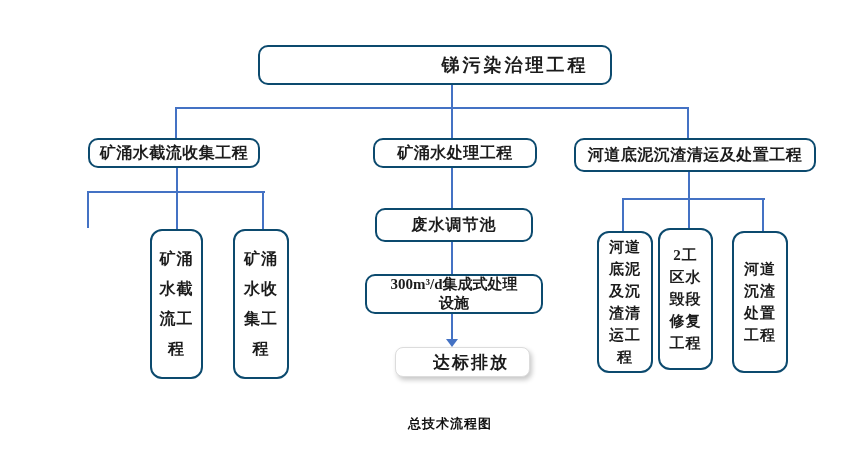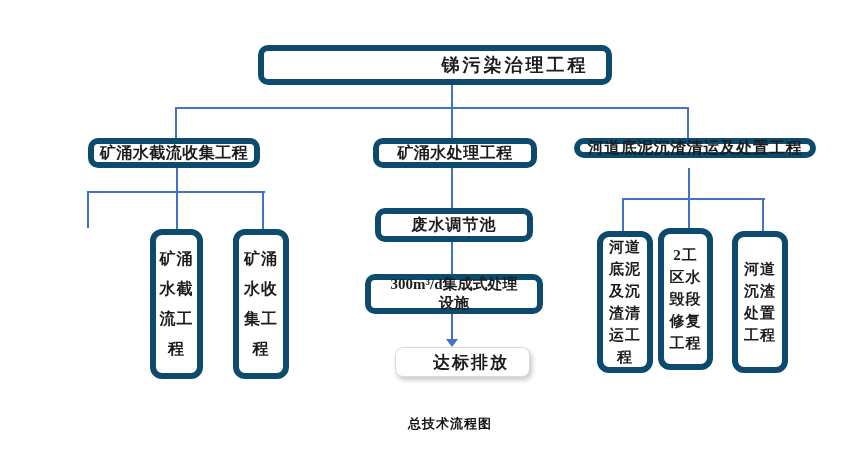--- a/index.html
+++ b/index.html
@@ -7,21 +7,21 @@
     position:relative;
     width:865px;height:466px;
     background:#ffffff;
     font-family:"Liberation Serif","DejaVu Serif",serif;
     overflow:hidden;
   }
   .box{
     position:absolute;
     box-sizing:border-box;
     background:#ffffff;
-    border:6px solid #0c4a6e;
+    border:2px solid #0c4a6e;
     border-radius:10px;
     display:flex;
     align-items:center;
     justify-content:center;
     font-weight:bold;
     color:#1c1c1c;
     text-align:center;
   }
   .root{
     font-size:18px;
@@ -89,21 +89,21 @@
 
   <div class="line" style="left:688px;top:168px;width:2px;height:63px;"></div>
   <div class="line" style="left:622px;top:198px;width:143px;height:2px;"></div>
   <div class="line" style="left:622px;top:198px;width:2px;height:33px;"></div>
   <div class="line" style="left:762px;top:198px;width:2px;height:33px;"></div>
 
   <div class="box root" style="left:258px;top:45px;width:354px;height:40px;">锑污染治理工程</div>
 
   <div class="box hdr" style="left:88px;top:138px;width:172px;height:30px;">矿涌水截流收集工程</div>
   <div class="box hdr" style="left:373px;top:138px;width:164px;height:30px;">矿涌水处理工程</div>
-  <div class="box hdr" style="left:574px;top:138px;width:242px;height:20px;">河道底泥沉渣清运及处置工程</div>
+  <div class="box hdr" style="left:574px;top:138px;width:242px;height:34px;">河道底泥沉渣清运及处置工程</div>
 
   <div class="box vbox vl" style="left:150px;top:229px;width:53px;height:150px;">矿涌
 水截
 流工
 程</div>
   <div class="box vbox vl" style="left:233px;top:229px;width:56px;height:150px;">矿涌
 水收
 集工
 程</div>
 

